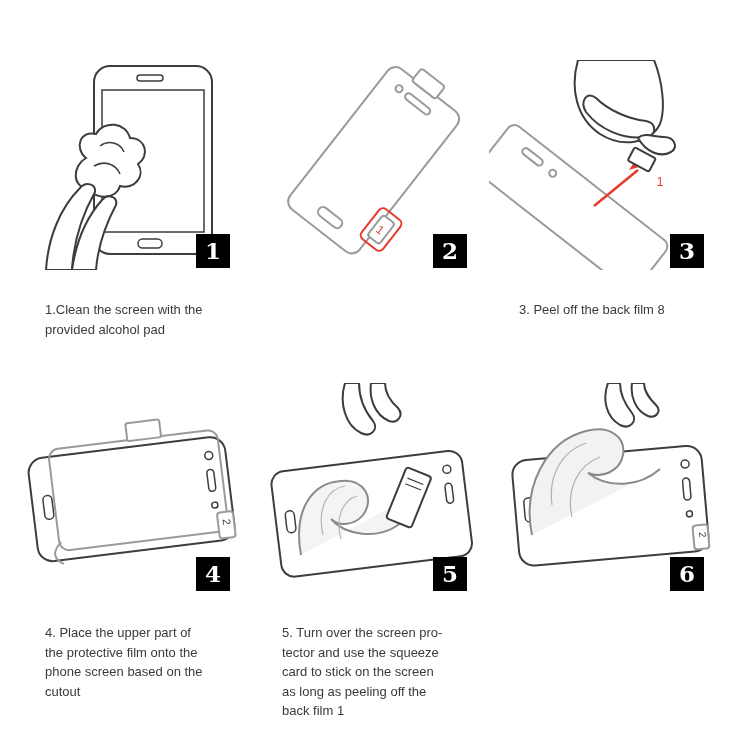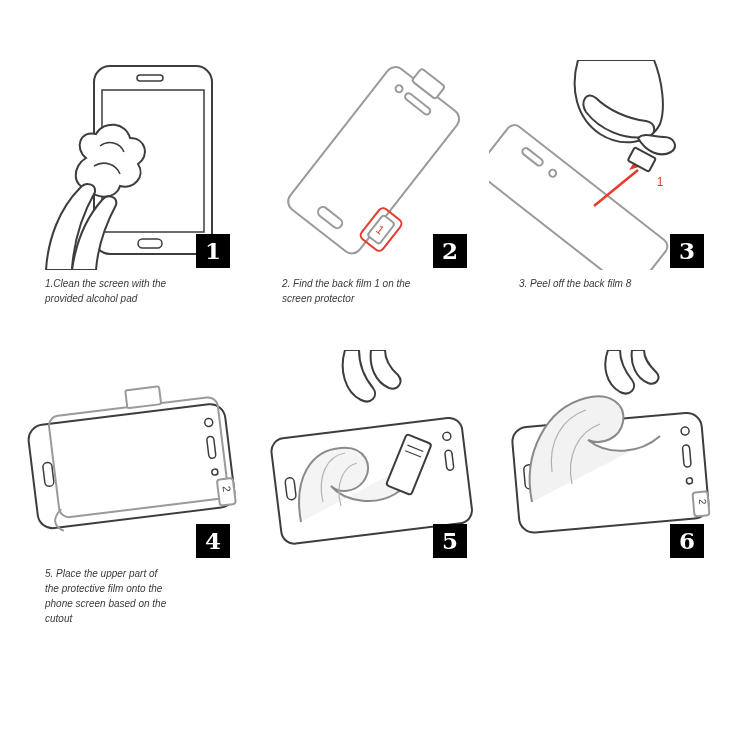--- a/index.html
+++ b/index.html
@@ -23,26 +23,25 @@
   .badge {
     position: absolute; right: 22px; bottom: 2px;
     width: 34px; height: 34px;
     background: #000000; color: #ffffff;
     font-family: "DejaVu Serif", serif;
     font-weight: 700; font-size: 23px;
     line-height: 34px; text-align: center;
     user-select: none;
   }
   .caption {
-    margin: 6px 8px 0 30px;
-    font-size: 10px;
+    margin: 30px 8px 0 30px;
+    font-size: 13px;
     line-height: 1.5;
     color: #3a3a3a;
     white-space: pre-line;
-    font-style: italic;
   }
   .ln  { stroke: #3d3d3d; stroke-width: 2; fill: none; }
   .lnf { stroke: #3d3d3d; stroke-width: 2; fill: #ffffff; }
   .film  { stroke: #9a9a9a; stroke-width: 2; fill: none; }
   .filmf { stroke: #9a9a9a; stroke-width: 2; fill: #ffffff; }
   .thin { stroke: #3d3d3d; stroke-width: 1.5; fill: none; }
   .red  { stroke: #e43b2c; fill: none; }
   .redf { fill: #e43b2c; stroke: none; }
   svg text { font-family: "Liberation Sans", sans-serif; }
 </style>
@@ -87,22 +86,20 @@
             <rect class="film" x="106" y="166" width="28" height="10" rx="5"></rect>
             <rect class="filmf" x="160" y="136" width="15" height="26" rx="3"></rect>
           </g>
           <g transform="rotate(38 118 102)">
             <rect class="red" stroke-width="2" x="154" y="130" width="27" height="38" rx="5"></rect>
             <text x="167" y="154" font-size="12" fill="#e43b2c" text-anchor="middle">1</text>
           </g>
         </svg>
         <div class="badge">2</div>
       </div>
-      <p class="caption">2. Find the back film 1 on the
-screen protector</p>
     </div>
 
     <div class="step">
       <div class="illus">
         <svg viewBox="0 0 235 210">
           <g transform="rotate(38 100 150)">
             <rect class="filmf" x="-15" y="128" width="200" height="62" rx="8"></rect>
             <rect class="film" stroke-width="1.5" x="10" y="140" width="24" height="7" rx="3.5"></rect>
             <circle class="film" stroke-width="1.5" cx="48" cy="144" r="3.5"></circle>
           </g>
@@ -136,21 +133,21 @@
               <rect class="film" x="38" y="57" width="170" height="102" rx="10"></rect>
               <rect class="filmf" x="118" y="40" width="34" height="18" rx="2"></rect>
               <path class="film" d="M40 150 C30 158 30 166 40 172"></path>
               <rect class="filmf" x="198" y="140" width="16" height="26" rx="3"></rect>
               <text x="206" y="153" font-size="11" fill="#3d3d3d" text-anchor="middle" transform="rotate(90 206 150)">2</text>
             </g>
           </g>
         </svg>
         <div class="badge">4</div>
       </div>
-      <p class="caption">5. Place the upper part of
+      <p class="caption">4. Place the upper part of
 the protective film onto the
 phone screen based on the
 cutout</p>
     </div>
 
     <div class="step">
       <div class="illus">
         <svg viewBox="0 0 235 210">
           <g transform="rotate(-7 117 125)">
             <rect class="lnf" x="22" y="78" width="192" height="106" rx="13"></rect>
@@ -167,20 +164,25 @@
             <line x1="145" y1="96" x2="162" y2="96" stroke="#3d3d3d" stroke-width="1.2"></line>
             <line x1="145" y1="102" x2="162" y2="102" stroke="#3d3d3d" stroke-width="1.2"></line>
           </g>
           <g>
             <path class="lnf" d="M92 0 C86 20 92 42 108 50 C118 55 126 46 120 38 C111 27 106 13 106 0 Z"></path>
             <path class="lnf" d="M118 0 C116 16 122 32 136 38 C145 41 151 32 145 25 C136 17 132 9 132 0 Z"></path>
           </g>
         </svg>
         <div class="badge">5</div>
       </div>
+      <p class="caption">5. Turn over the screen pro-
+tector and use the squeeze
+card to stick on the screen
+as long as peeling off the
+back film 1</p>
     </div>
 
     <div class="step">
       <div class="illus">
         <svg viewBox="0 0 235 210">
           <g transform="rotate(-5 117 118)">
             <g>
               <rect class="lnf" x="25" y="70" width="190" height="106" rx="15"></rect>
               <circle class="thin" cx="198" cy="88" r="4"></circle>
               <rect class="thin" x="194" y="102" width="7" height="22" rx="3.5"></rect>

